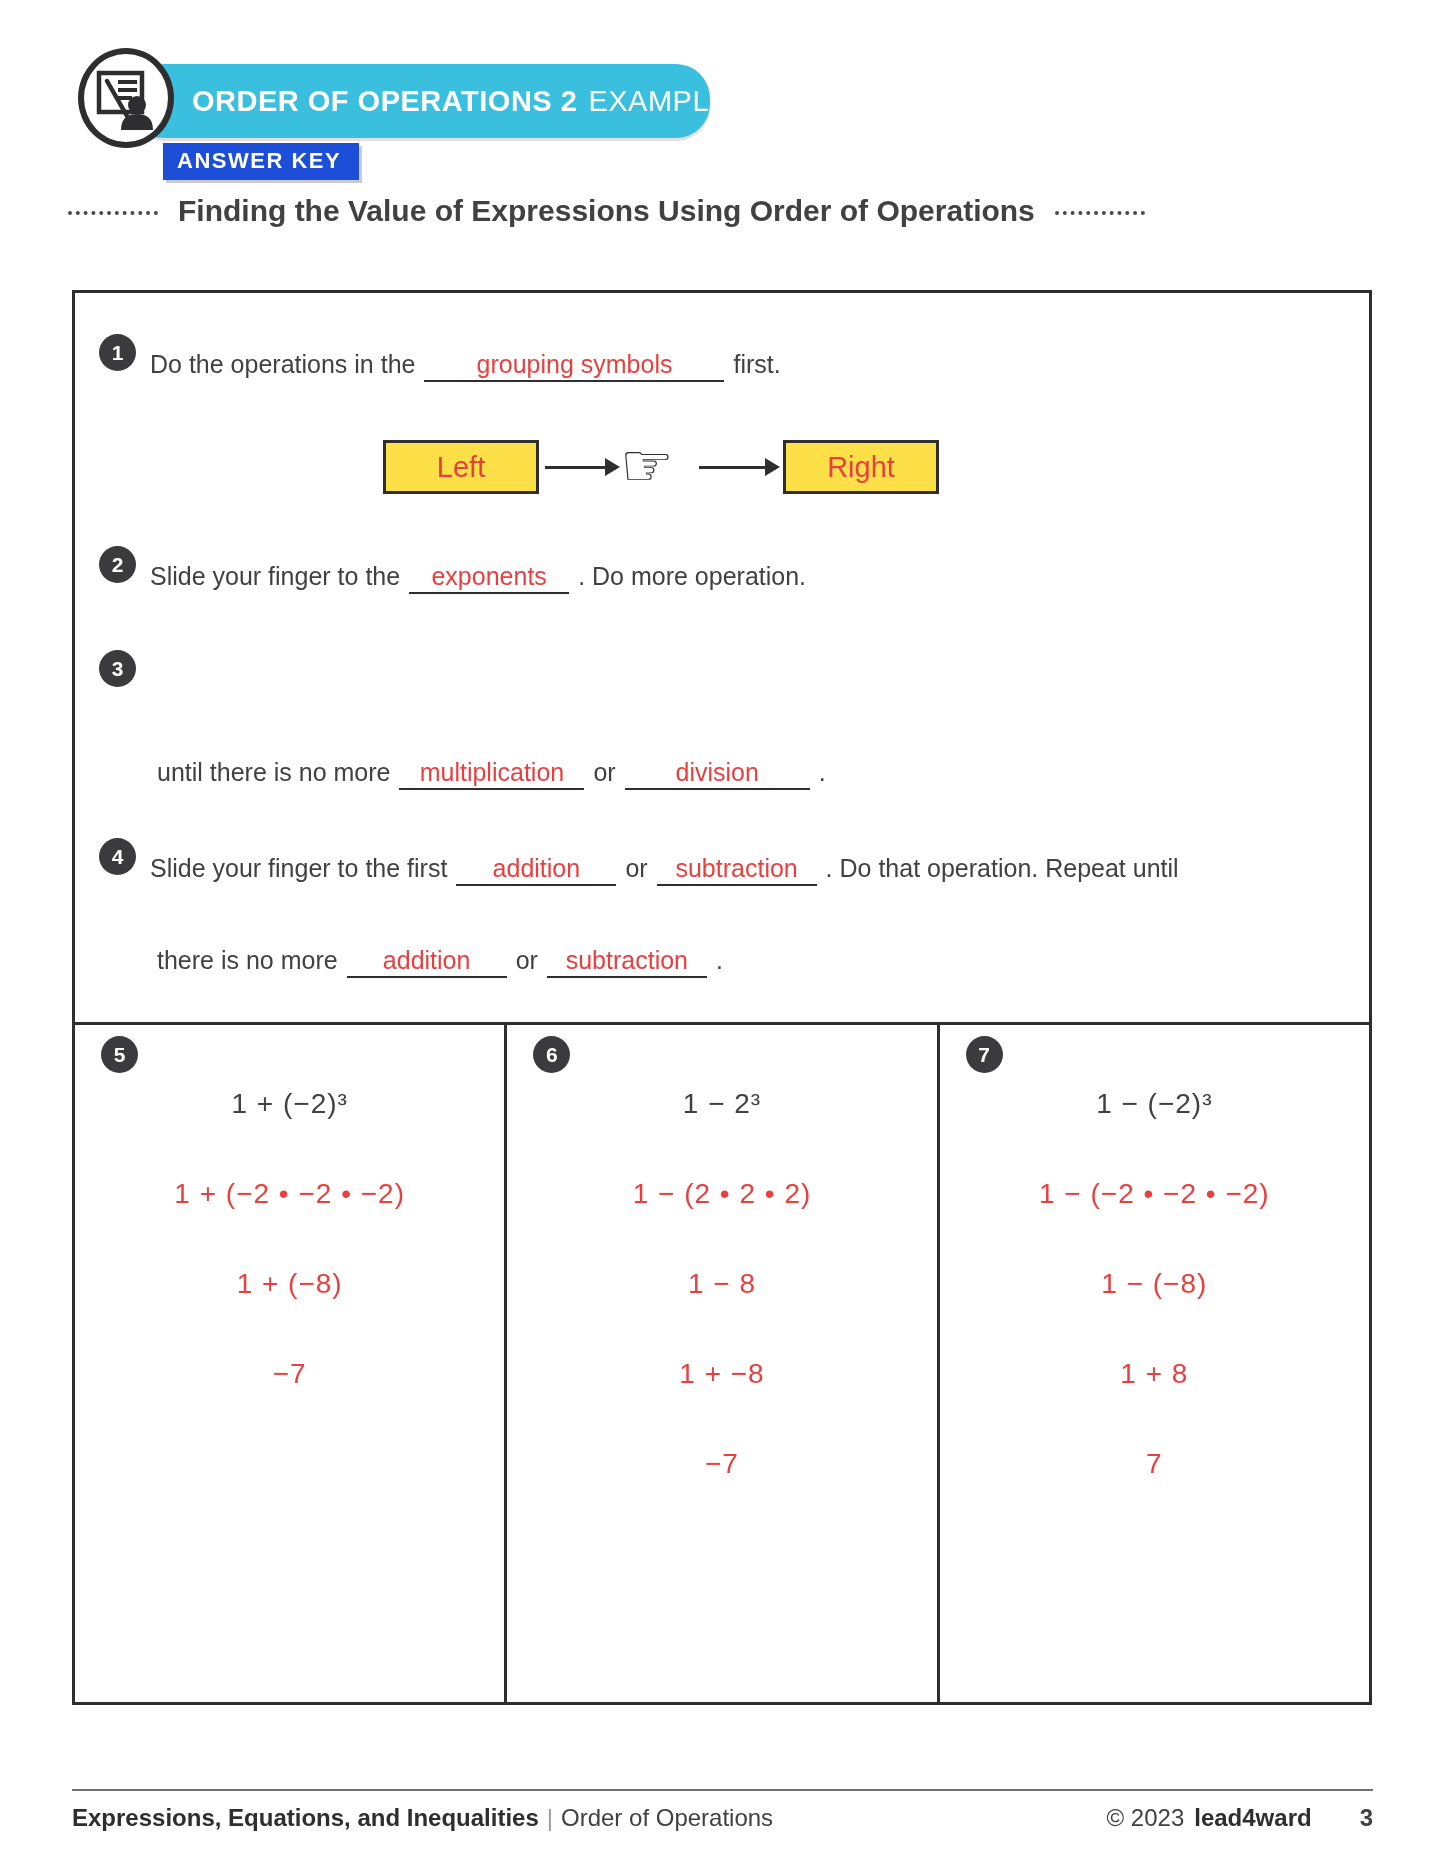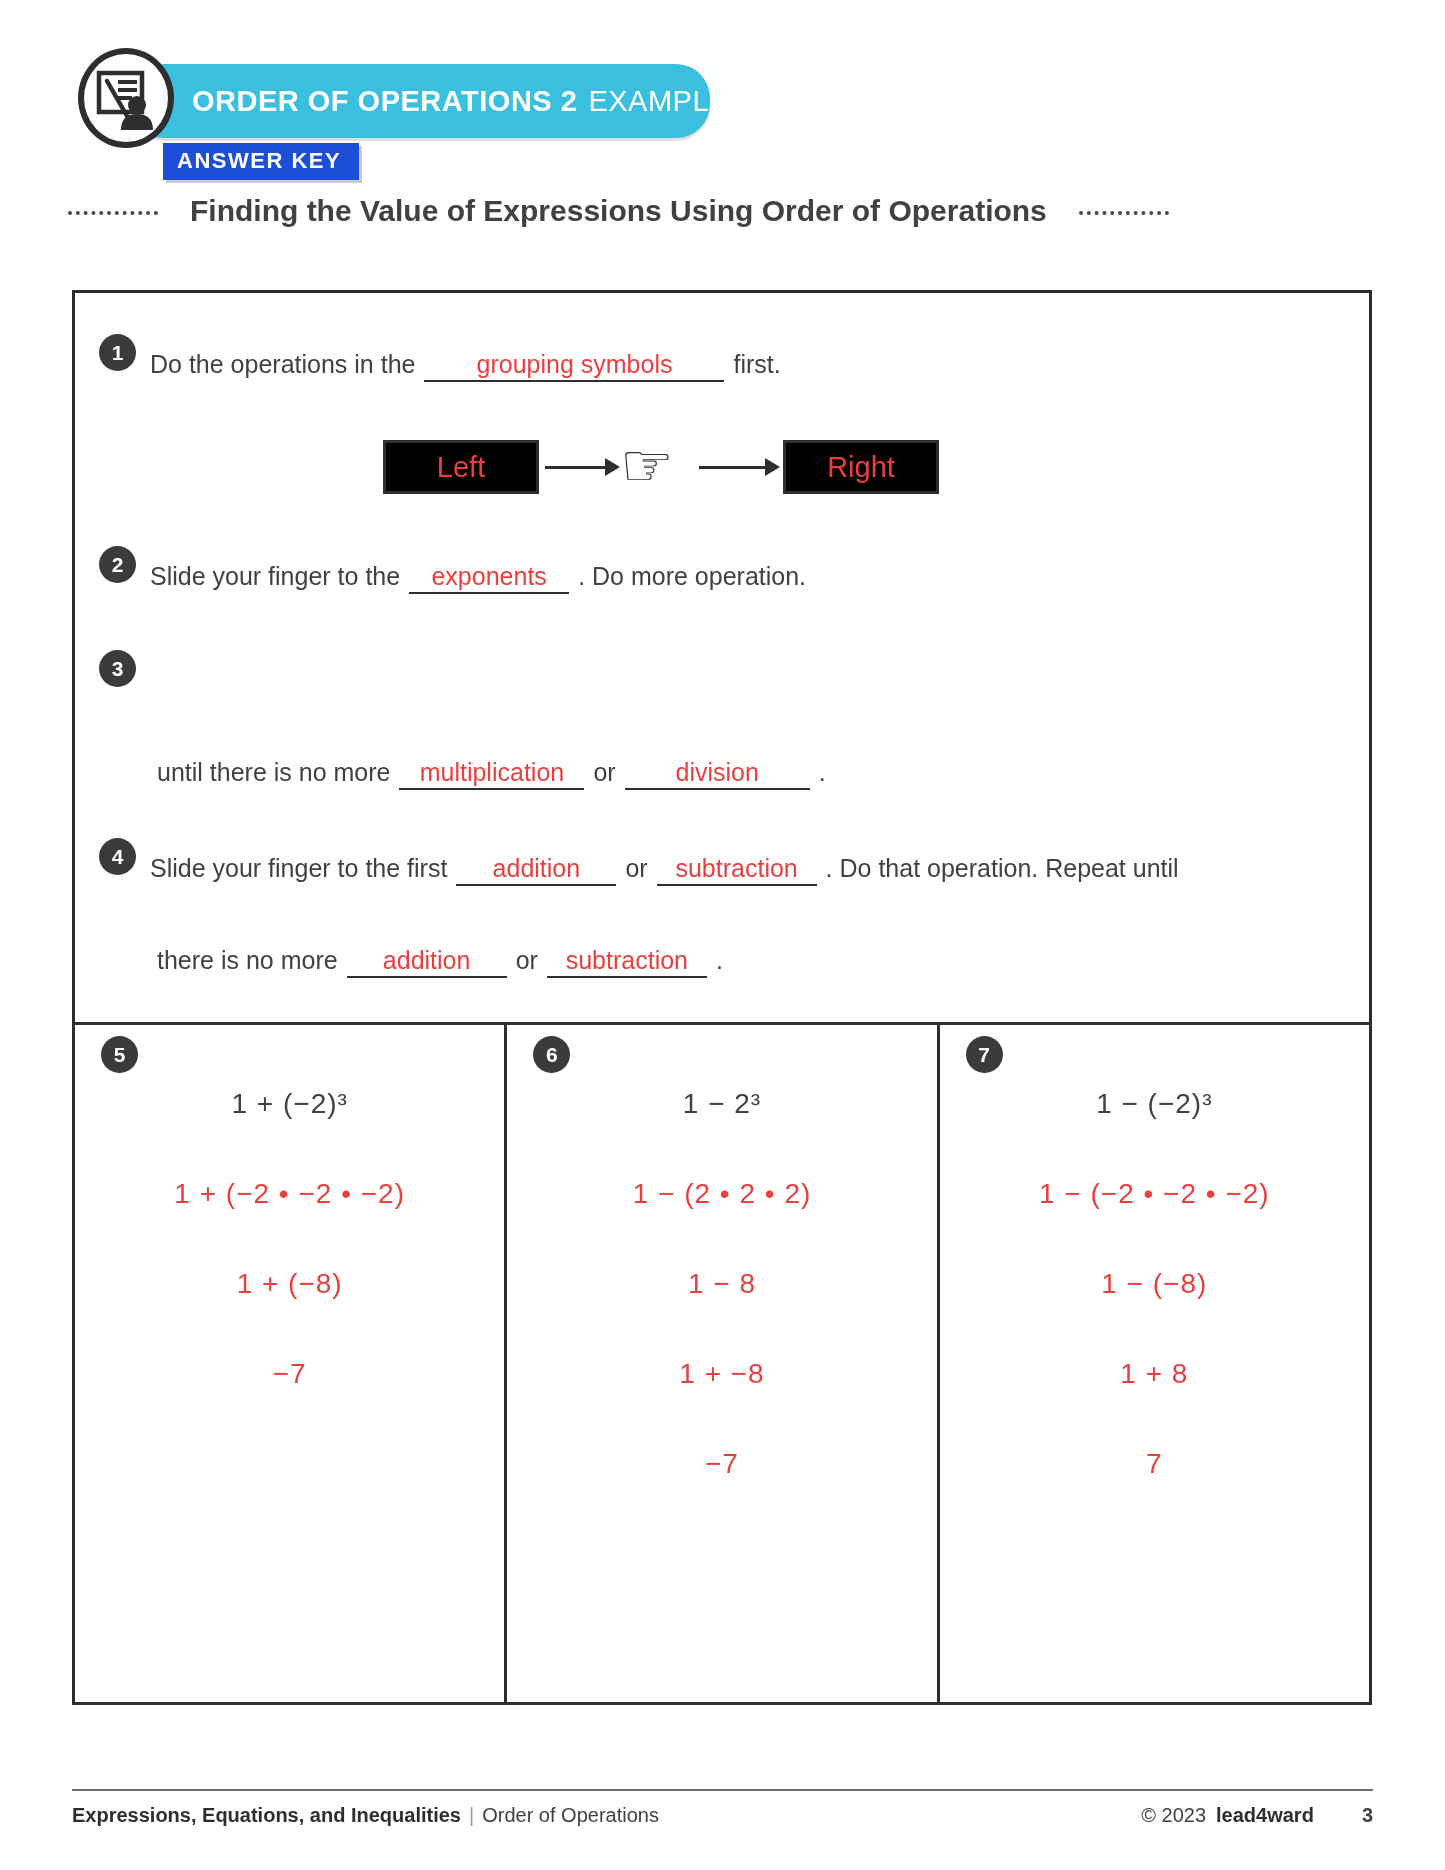--- a/index.html
+++ b/index.html
@@ -26,21 +26,21 @@
   .banner-bold { font-weight:bold; }
   .banner-light { font-weight:normal; margin-left:11px; }
   .answer-key {
     position:absolute; left:163px; top:143px; z-index:2;
     background:#1d4ed8; color:#fff; font-weight:bold; font-size:22px;
     letter-spacing:1.5px; padding:5px 18px 6px 14px;
     box-shadow:3px 3px 0 #c9cacb;
   }
 
   
-  .title-row { position:absolute; left:68px; top:194px; display:flex; align-items:center; gap:32px; }
+  .title-row { position:absolute; left:68px; top:194px; display:flex; align-items:center; gap:20px; }
   .dots { width:90px; height:0; border-top:4px dotted #4a4a4c; margin-top:4px; }
   .page-title { font-size:30px; font-weight:bold; color:#414042; white-space:nowrap; }
 
   
   .main-box {
     position:absolute; left:72px; top:290px; width:1300px; height:1415px;
     border:3px solid #2e2e30;
   }
   .step { position:absolute; left:24px; right:28px; display:flex; align-items:flex-start; }
   .step-cont { position:absolute; left:82px; right:43px; }
@@ -56,21 +56,21 @@
     display:inline-block; border-bottom:2px solid #2e2e30; text-align:center;
     color:#E8403F; padding:0 8px 1px 8px; line-height:30px;margin-top:12px;
   }
   .w-big { min-width:300px; } .w-med { min-width:185px; } .w-sm { min-width:160px; }
 
   
   .diagram { position:absolute; top:147px; left:0; width:100%; height:58px; }
   .dbox {
     position:absolute; top:0; width:156px; height:54px; border:3px solid #2e2e30;
     display:flex; align-items:center; justify-content:center;
-    font-size:29px; color:#E8403F; background:#000000;
+    font-size:29px; color:#E8403F; background:#fde047;
   }
   .dbox-left  { left:308px; }
   .dbox-right { left:708px; }
   .arrow-line { position:absolute; top:26px; height:3px; background:#2e2e30; }
   .arrow-line::after {
     content:""; position:absolute; right:-13px; top:-8px;
     border-left:15px solid #2e2e30; border-top:9px solid transparent; border-bottom:9px solid transparent;
   }
   .arrow-1 { left:470px; width:62px; }
   .arrow-2 { left:624px; width:68px; }
@@ -85,21 +85,21 @@
   .example-col + .example-col { border-left:3px solid #2e2e30; }
   .col-badge { position:absolute; left:26px; top:14px; }
   .math-line { text-align:center; font-size:28px; line-height:34px; margin:0 0 56px 0; letter-spacing:1px; white-space:nowrap; }
   .math-black { color:#414042; }
   .math-red { color:#E8403F; }
 
   
   .footer-rule { position:absolute; left:72px; right:72px; top:1789px; border-top:2px solid #6d6e70; }
   .footer {
     position:absolute; left:72px; right:72px; top:1804px;
-    display:flex; justify-content:space-between; align-items:baseline; font-size:20px;
+    display:flex; justify-content:space-between; align-items:baseline; font-size:24px;
   }
   .footer-left span { margin-right:8px; }
   .f-bold { font-weight:bold; color:#2e2e30; }
   .f-sep { color:#9b9c9e; }
   .footer-right { display:flex; align-items:baseline; gap:10px; }
   .f-page { font-weight:bold; margin-left:38px; }
 </style>
 </head>
 <body>
 

